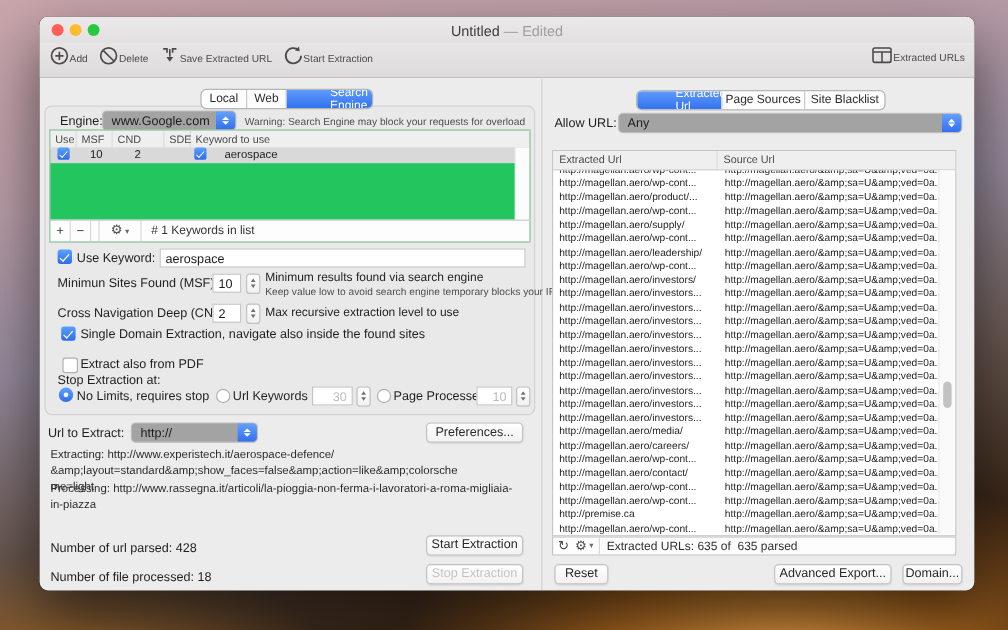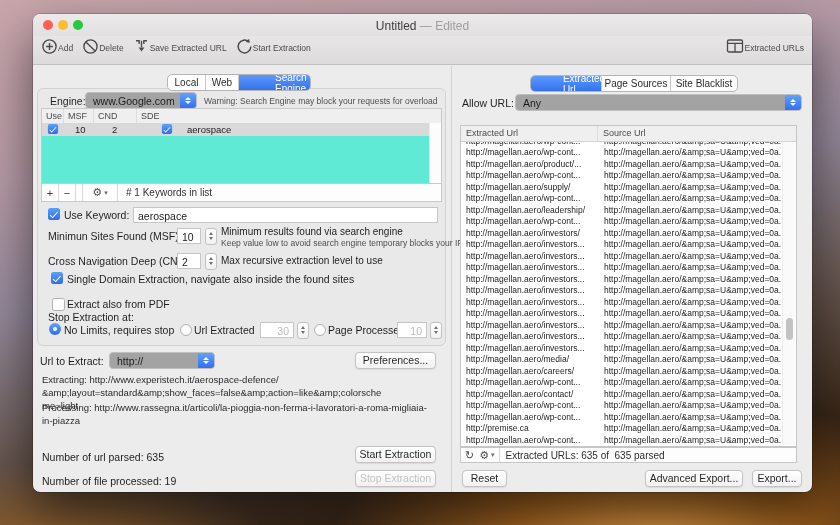--- a/index.html
+++ b/index.html
@@ -45,21 +45,21 @@
   .rad.off{background:#fff;border:1px solid #b1b1b1;}
   .fld{position:absolute;background:#fff;border:1px solid #c6c6c6;font-size:10.5px;color:#1c1c1c;box-sizing:border-box;padding:1.5px 4px;height:16px;}
   .fld.dis{color:#bcbcbc;text-align:right;}
   .stp{position:absolute;width:12px;height:17px;background:linear-gradient(#fff,#f1f1f1);border:1px solid #c2c2c2;border-radius:3px;box-sizing:border-box;
     display:flex;flex-direction:column;align-items:center;justify-content:center;gap:2.5px;}
   .stp .tu{border-left-width:2.5px;border-right-width:2.5px;border-bottom:3px solid #6f6f6f;}
   .stp .td{border-left-width:2.5px;border-right-width:2.5px;border-top:3px solid #6f6f6f;}
   .btn{position:absolute;height:17px;background:linear-gradient(#ffffff,#f3f1f2);border:1px solid #c4c2c3;border-radius:4px;box-sizing:border-box;
     font-size:10.5px;color:#2a2a2a;text-align:center;line-height:14.5px;box-shadow:0 .5px 1px rgba(0,0,0,.08);}
   .btn.dis{color:#c4c4c4;}
-  .ktable{position:absolute;left:8px;top:94px;width:401px;height:94px;background:#5eead4;border:1px solid #c9c9c9;box-sizing:border-box;}
+  .ktable{position:absolute;left:8px;top:94px;width:401px;height:94px;background:#22c55e;border:1px solid #c9c9c9;box-sizing:border-box;}
   .khead{position:absolute;left:0;top:0;right:0;height:14px;background:#efefef;border-bottom:1px solid #d9d9d9;display:flex;font-size:9px;color:#4a4a4a;}
   .khead>div{padding:1.5px 0 0 4px;border-right:1px solid #dcdcdc;box-sizing:border-box;}
   .khead>div:last-child{border-right:none;}
   .kc1{width:22px;flex:none;} .kc2{width:30px;flex:none;} .kc3{width:43px;flex:none;} .kc4{width:22px;flex:none;} .kc5{flex:1;}
   .krow{position:absolute;left:0;top:14px;right:0;height:13px;background:#d9d9d9;display:flex;align-items:center;font-size:9.5px;color:#1c1c1c;}
   .kscroll{position:absolute;top:14px;right:0;bottom:17px;width:11px;background:#fcfcfc;border-left:1px solid #ececec;}
   .kfoot{position:absolute;left:0;bottom:0;right:0;height:17px;border-top:1px solid #c9c9c9;background:#fdfdfd;display:flex;align-items:center;font-size:11px;color:#3a3a3a;}
   .kf{display:flex;align-items:center;justify-content:center;height:100%;border-right:1px solid #d8d8d8;box-sizing:border-box;}
   .gear{font-size:11px;color:#4e4e4e;line-height:1;}
   .chev{font-size:7px;color:#6c6c6c;margin-left:2px;}
@@ -153,20 +153,21 @@
         </span>
     </div>
     <div class="lbl small" style="left:171px;top:82px;">Warning: Search Engine may block your requests for overload</div>
 
     <div class="ktable">
       <div class="khead">
         <div class="kc1">Use</div>
         <div class="kc2">MSF</div>
         <div class="kc3">CND</div>
         <div class="kc4">SDE</div>
+        <div class="kc5">Keyword to use</div>
       </div>
       <div class="krow">
         <div class="kc1" style="padding-left:5px;"><span class="cb sm"></span></div>
         <div class="kc2" style="padding-left:6px;">10</div>
         <div class="kc3" style="padding-left:7px;">2</div>
         <div class="kc4" style="padding-left:6px;"><span class="cb sm"></span></div>
         <div class="kc5" style="padding-left:4px;">aerospace</div>
       </div>
       <div class="kscroll"></div>
       <div class="kfoot">
@@ -205,21 +206,21 @@
     <div class="lbl" style="left:34px;top:259px;">Single Domain Extraction, navigate also inside the found sites</div>
 
     <span class="cb off" style="position:absolute;left:19px;top:284px;"></span>
     <div class="lbl" style="left:34px;top:284px;">Extract also from PDF</div>
 
     <div class="lbl" style="left:15px;top:297px;">Stop Extraction at:</div>
 
     <span class="rad on" style="position:absolute;left:16px;top:309px;"></span>
     <div class="lbl" style="left:31px;top:310px;">No Limits, requires stop</div>
     <span class="rad off" style="position:absolute;left:147px;top:309.5px;"></span>
-    <div class="lbl" style="left:161px;top:310px;">Url Extracted</div>
+    <div class="lbl" style="left:161px;top:310px;">Url Keywords</div>
     <div class="fld dis" style="left:227px;top:308px;width:34px;">30</div>
     <div class="stp" style="left:264px;top:307.5px;">
         <span class="tu"></span>
         <span class="td"></span>
       </div>
     <span class="rad off" style="position:absolute;left:281px;top:309.5px;"></span>
     <div class="lbl" style="left:295px;top:310px;">Page Processed</div>
     <div class="fld dis" style="left:364px;top:308px;width:30px;">10</div>
     <div class="stp" style="left:397px;top:307.5px;">
         <span class="tu"></span>
@@ -232,23 +233,23 @@
       <span class="pcap">
           <span class="tu"></span>
           <span class="td"></span>
         </span>
     </div>
     <div class="btn" style="left:322px;top:338px;width:81px;">Preferences...</div>
 
     <div class="wrap" style="left:9px;top:359px;width:345px;">Extracting: http://www.experistech.it/aerospace-defence/ &amp;amp;layout=standard&amp;amp;show_faces=false&amp;amp;action=like&amp;amp;colorscheme=light</div>
     <div class="wrap" style="left:9px;top:387px;width:392px;">Processing: http://www.rassegna.it/articoli/la-pioggia-non-ferma-i-lavoratori-a-roma-migliaia-in-piazza</div>
 
-    <div class="lbl" style="left:9px;top:437px;">Number of url parsed: 635</div>
+    <div class="lbl" style="left:9px;top:437px;">Number of url parsed: 428</div>
     <div class="btn" style="left:322px;top:432px;width:81px;">Start Extraction</div>
-    <div class="lbl" style="left:9px;top:461px;">Number of file processed: 19</div>
+    <div class="lbl" style="left:9px;top:461px;">Number of file processed: 18</div>
     <div class="btn dis" style="left:322px;top:456px;width:81px;">Stop Extraction</div>
   </div>
 
   <div>
 
     <div class="segs" style="left:497px;top:61px;">
       <div class="seg sel" style="width:71px;">Extracted Url</div>
       <div class="seg" style="width:69px;">Page Sources</div>
       <div class="seg" style="width:66px;">Site Blacklist</div>
     </div>
@@ -387,16 +388,16 @@
     <div class="rstrip">
       <span style="margin-left:4px;font-size:11px;color:#4e4e4e;line-height:1;">↻</span>
       <span class="gear" style="margin-left:5px;">⚙</span>
       <span class="chev">▾</span>
       <span class="ssep"></span>
       <span class="stext">Extracted URLs: 635 of  635 parsed</span>
     </div>
 
     <div class="btn" style="left:429px;top:456px;width:45px;">Reset</div>
     <div class="btn" style="left:612px;top:456px;width:98px;">Advanced Export...</div>
-    <div class="btn" style="left:719px;top:456px;width:50px;">Export...</div>
+    <div class="btn" style="left:719px;top:456px;width:50px;">Domain...</div>
   </div>
 
 </div>
 
 </body></html>

